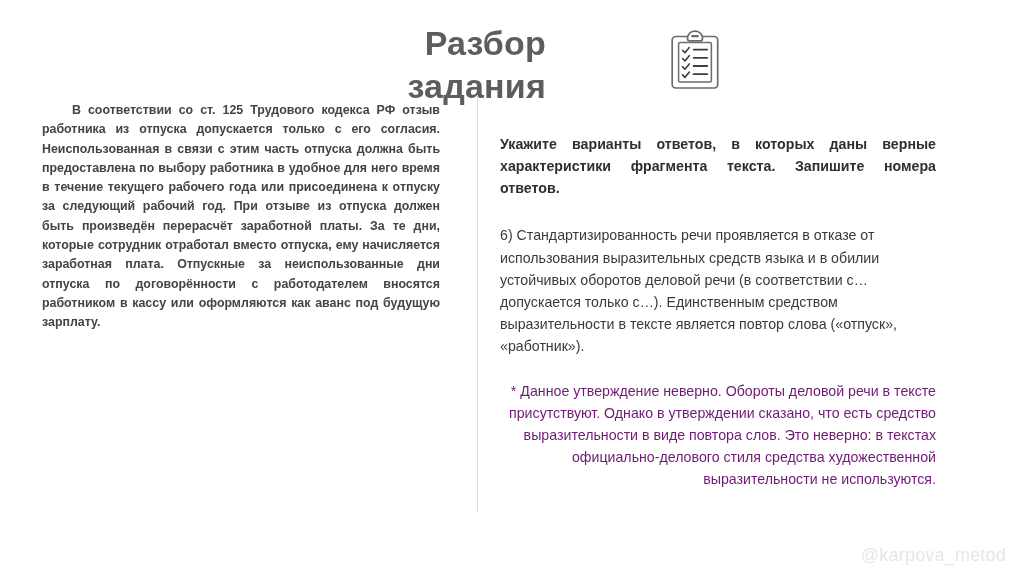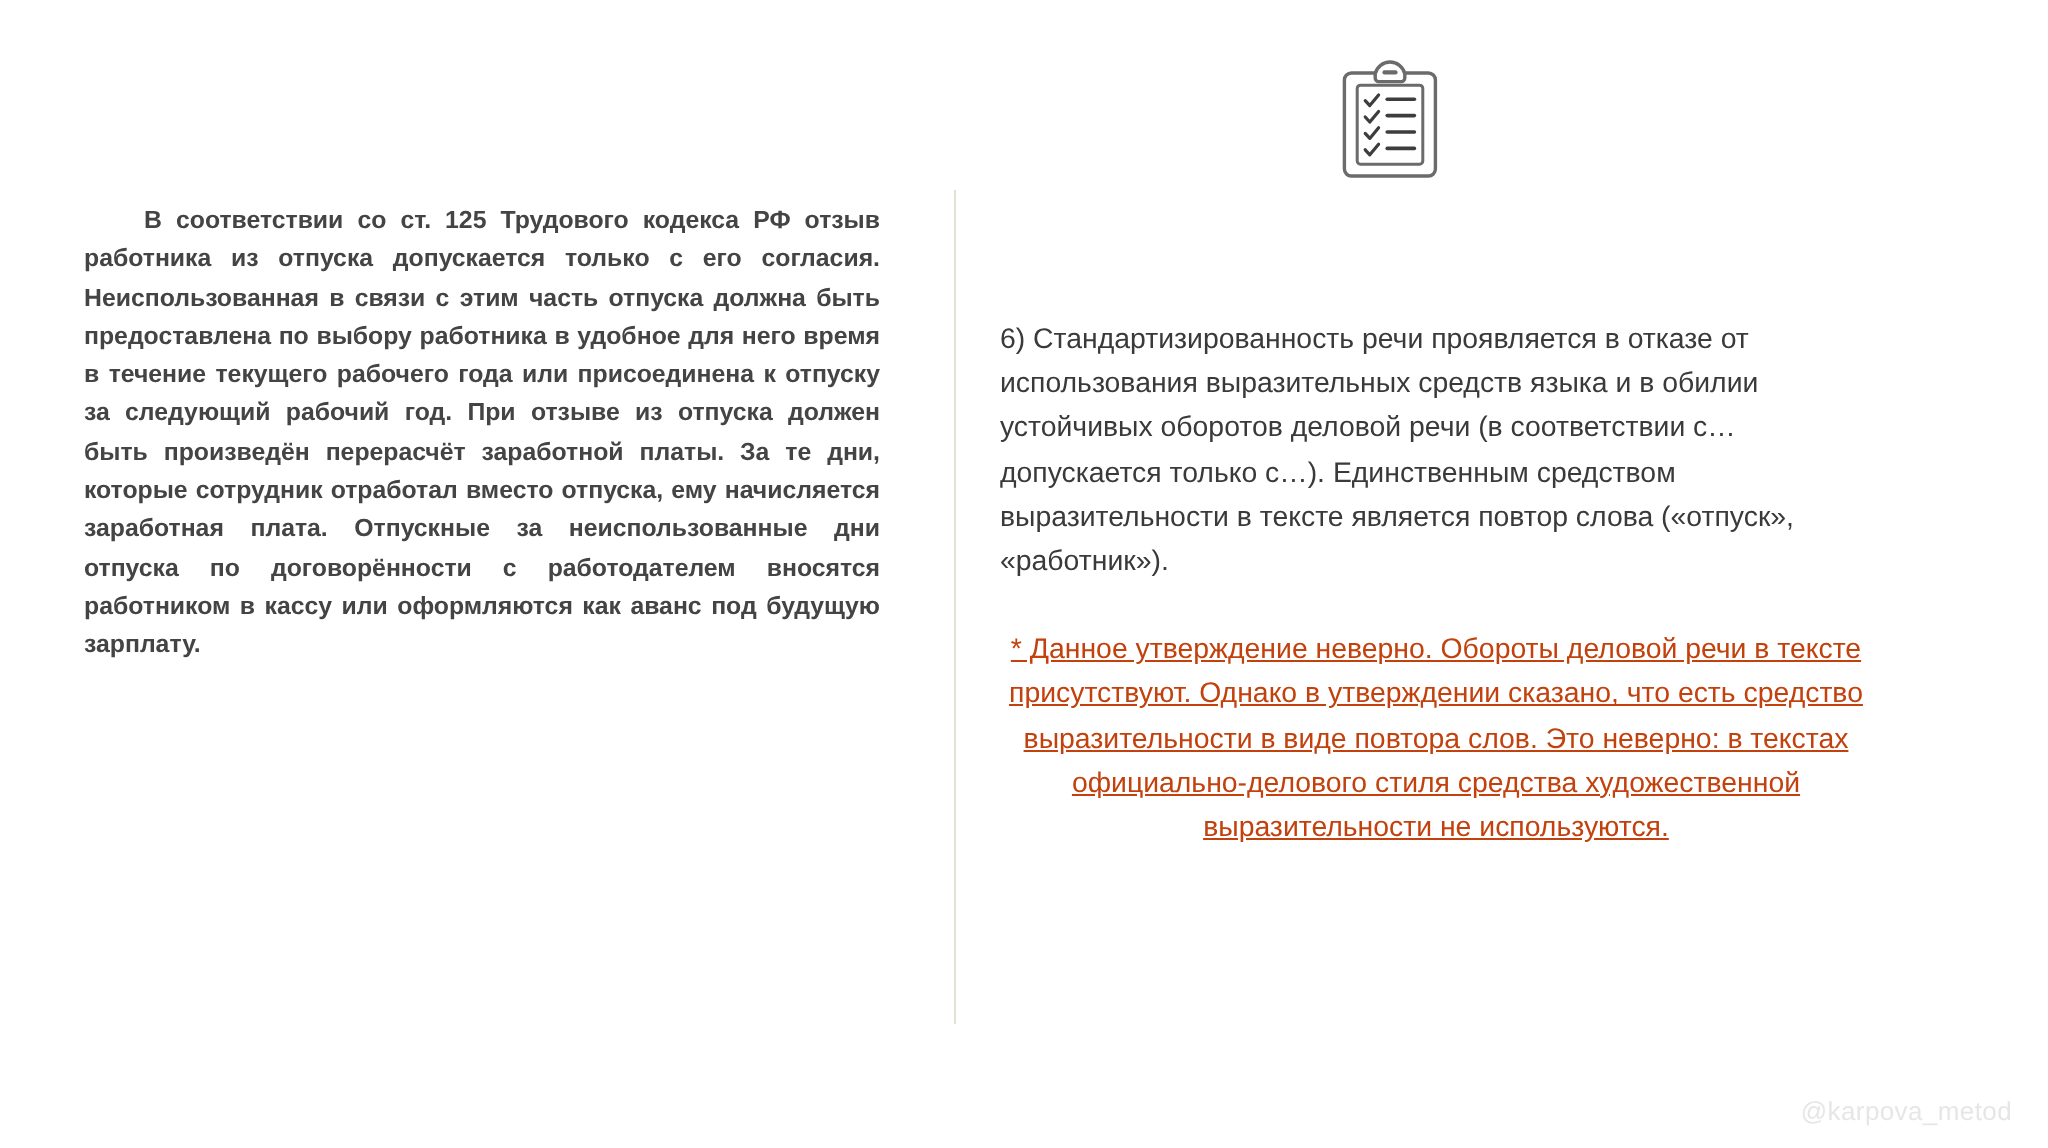--- a/index.html
+++ b/index.html
@@ -90,41 +90,42 @@
     margin: 25px 0 0 0;
     font-size: 14.2px;
     line-height: 22.2px;
     color: #3a3a3a;
     text-align: left;
   }
   .right-col .commentary {
     margin: 22px 0 0 0;
     font-size: 14.2px;
     line-height: 22.2px;
-    color: #c2410c;
-    text-align: center;
-    text-decoration: underline;
+    color: #701a75;
+    text-align: right;
   }
 
   
   .watermark {
     position: absolute;
     right: 18px;
     bottom: 10px;
-    font-size: 13px;
+    font-size: 18px;
     line-height: 17px;
     color: #e6e6e6;
     letter-spacing: 0.2px;
   }
 </style>
 </head>
 <body>
 
 <div id="slide">
 
+  <div class="slide-title">Разбор
+задания</div>
 
   <div class="checklist-icon">
     <svg width="52" height="62" viewBox="0 0 52 62" fill="none" xmlns="http://www.w3.org/2000/svg">
       <rect x="3.2" y="6.5" width="45.5" height="51.5" rx="3.5" stroke="#6b6b6b" stroke-width="1.7" fill="#ffffff"></rect>
       <rect x="9.6" y="12.6" width="32.8" height="39.5" rx="1.6" stroke="#6b6b6b" stroke-width="1.5" fill="#ffffff"></rect>
       <path d="M18.6 6.9 a7.6 7.6 0 0 1 14.8 0 l0 2.1 a1.8 1.8 0 0 1 -1.8 1.8 l-11.2 0 a1.8 1.8 0 0 1 -1.8 -1.8 z" stroke="#6b6b6b" stroke-width="1.7" fill="#ffffff"></path>
       <rect x="22.2" y="5.1" width="7.6" height="2.1" rx="1" fill="#6b6b6b"></rect>
       <g stroke="#3d3d3d" stroke-width="1.6" stroke-linecap="round" stroke-linejoin="round" fill="none">
         <path d="M13.6 20.3 l2.3 2.5 l4.4 -5.3"></path>
         <path d="M13.6 28.5 l2.3 2.5 l4.4 -5.3"></path>
@@ -140,19 +141,20 @@
     </svg>
   </div>
 
   <div class="divider"></div>
 
   <div class="left-col">
     <p>В соответствии со ст. 125 Трудового кодекса РФ отзыв работника из отпуска допускается только с его согласия. Неиспользованная в связи с этим часть отпуска должна быть предоставлена по выбору работника в удобное для него время в течение текущего рабочего года или присоединена к отпуску за следующий рабочий год. При отзыве из отпуска должен быть произведён перерасчёт заработной платы. За те дни, которые сотрудник отработал вместо отпуска, ему начисляется  заработная плата. Отпускные за неиспользованные дни отпуска   по договорённости с работодателем вносятся работником в  кассу или оформляются как аванс под будущую зарплату.</p>
   </div>
 
   <div class="right-col">
+    <p class="task-prompt">Укажите варианты ответов, в которых даны верные характеристики фрагмента текста. Запишите номера ответов.</p>
     <p class="statement">6) Стандартизированность речи проявляется в отказе от использования выразительных средств языка и в обилии устойчивых оборотов деловой речи (в соответствии с… допускается только с…). Единственным средством выразительности в тексте является повтор слова («отпуск», «работник»).</p>
     <p class="commentary">* Данное утверждение неверно. Обороты деловой речи в тексте присутствуют. Однако в утверждении сказано, что есть средство выразительности в виде повтора слов. Это неверно: в текстах официально-делового стиля средства художественной выразительности не используются.</p>
   </div>
 
   <div class="watermark">@karpova_metod</div>
 
 </div>
 
 </body></html>

